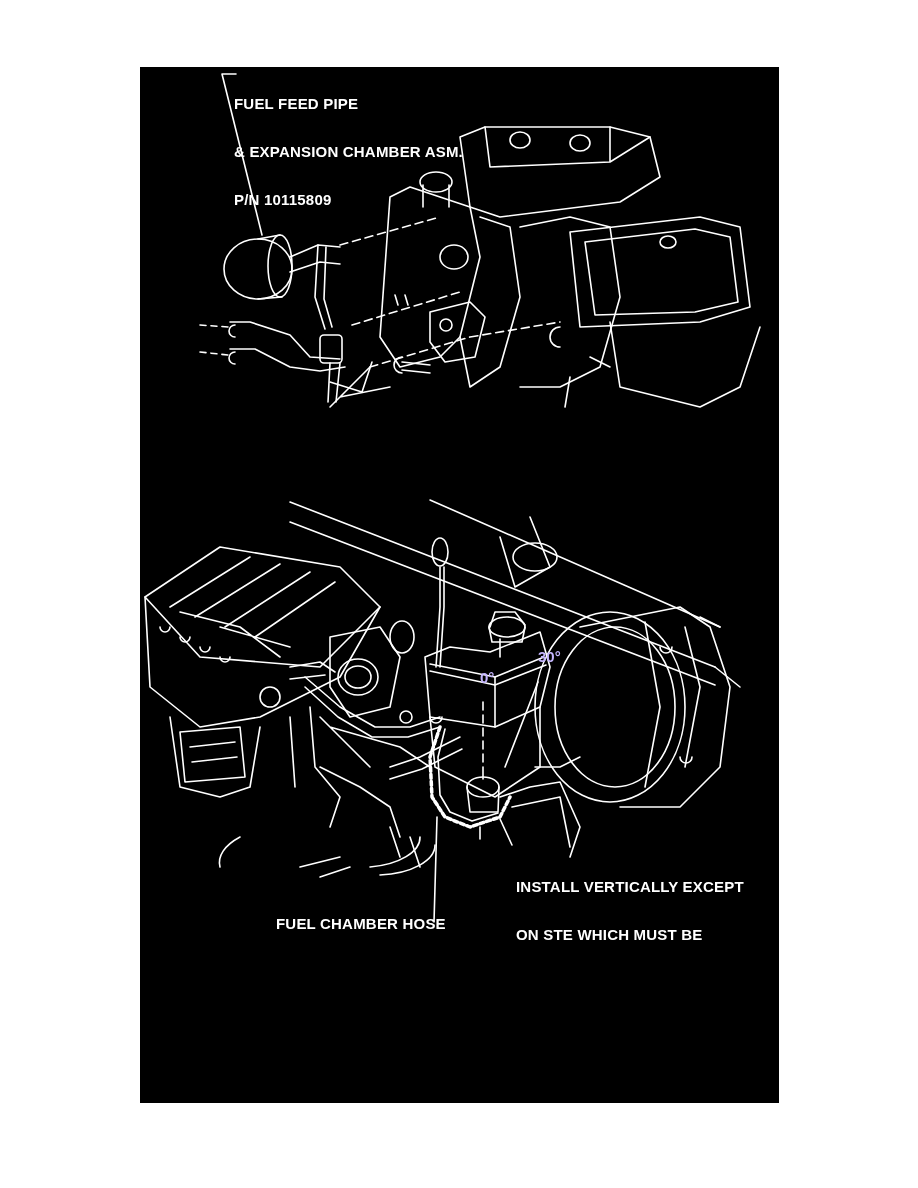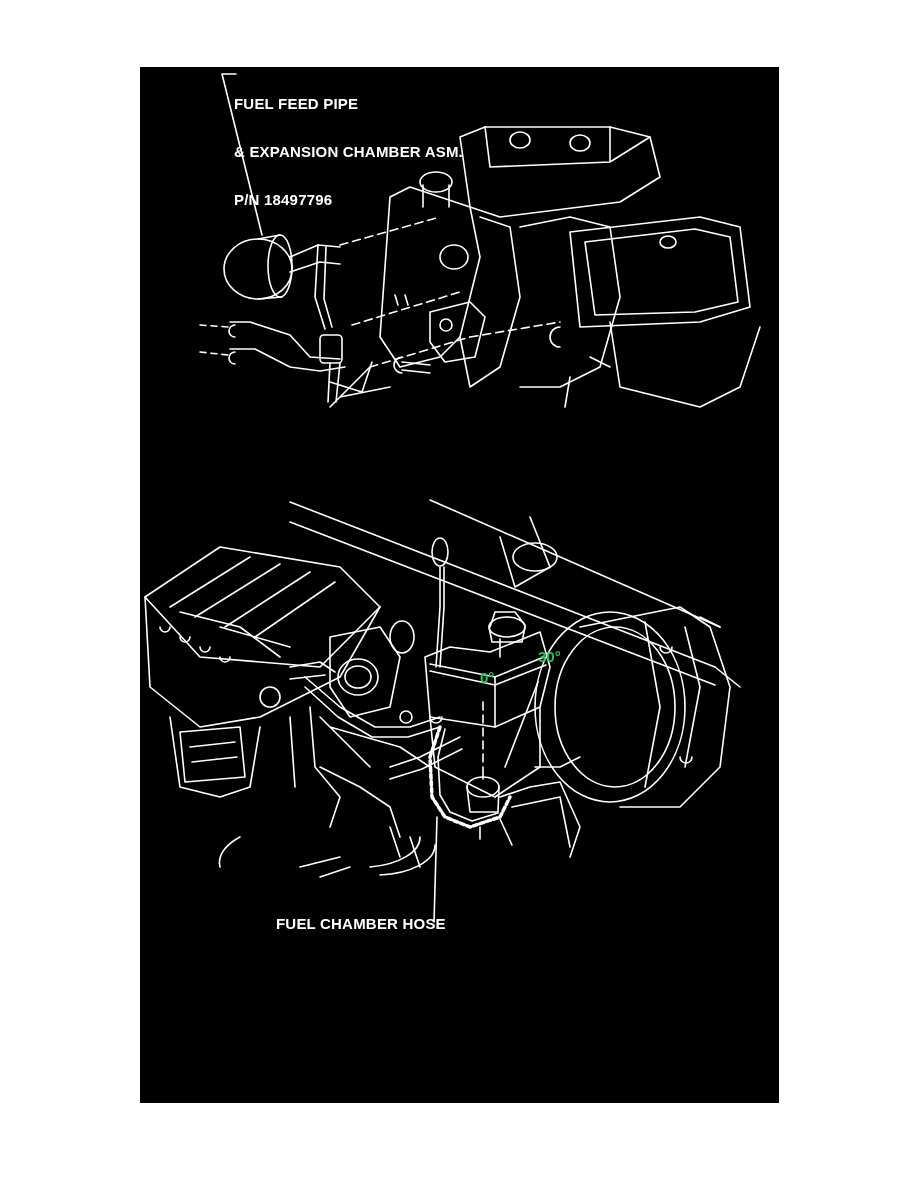--- a/index.html
+++ b/index.html
@@ -1,21 +1,21 @@
 <!DOCTYPE html>
 <html><head>
   <meta charset="utf-8">
   <style>
     html, body { margin: 0; padding: 0; background: #ffffff; }
     body { width: 918px; height: 1188px; position: relative; overflow: hidden; font-family: "Liberation Sans", sans-serif; }
     .figure { position: absolute; left: 140px; top: 35px; width: 639px; height: 1036px; background: #000000; overflow: hidden; margin-top: 32px; }
     .figure svg { position: absolute; left: 0; top: 0; }
     .label { position: absolute; color: #ffffff; font-weight: bold; font-size: 15px; line-height: 16px; letter-spacing: 0.2px; white-space: pre; }
     .label div { white-space: nowrap; }
-    .deg { position: absolute; color: #22c55e; font-weight: bold; font-size: 15px; }
+    .deg { position: absolute; color: #c4b5fd; font-weight: bold; font-size: 15px; }
   </style>
 </head>
 <body>
 
 <div class="figure">
   <svg width="639" height="862" viewBox="0 0 639 862" fill="none" stroke="#ffffff" stroke-width="1.6" stroke-linejoin="round" stroke-linecap="round">
 
     <path d="M96 7 L82 7 L122 168"></path>
 
     <ellipse cx="118" cy="202" rx="34" ry="30"></ellipse>
@@ -113,25 +113,31 @@
     <path d="M340 760 L340 772"></path>
     <path d="M100 770 a90 40 0 0 0 -20 30"></path>
     <path d="M200 790 L160 800 M210 800 L180 810"></path>
     <path d="M250 760 L260 790 M270 770 L280 800"></path>
     <path d="M230 800 a60 30 0 0 0 50 -30 M240 808 a60 30 0 0 0 55 -30"></path>
   </svg>
 
   <div class="label" style="left:94px; top:-3px;">
     <div>FUEL FEED PIPE</div>
     <div>&amp; EXPANSION CHAMBER ASM.</div>
-    <div>P/N 18497796</div>
+    <div>P/N 10115809</div>
   </div>
 
   <div class="deg" style="left:340px; top:602px;">0°</div>
   <div class="deg" style="left:398px; top:581px;">30°</div>
 
   <div class="label" style="left:136px; top:817px;">
     <div>FUEL CHAMBER HOSE</div>
     
     
   </div>
 
+  <div class="label" style="left:376px; top:780px;">
+    <div>INSTALL VERTICALLY EXCEPT</div>
+    <div>ON STE WHICH MUST BE</div>
+    
+    
+  </div>
 </div>
 
 </body></html>

